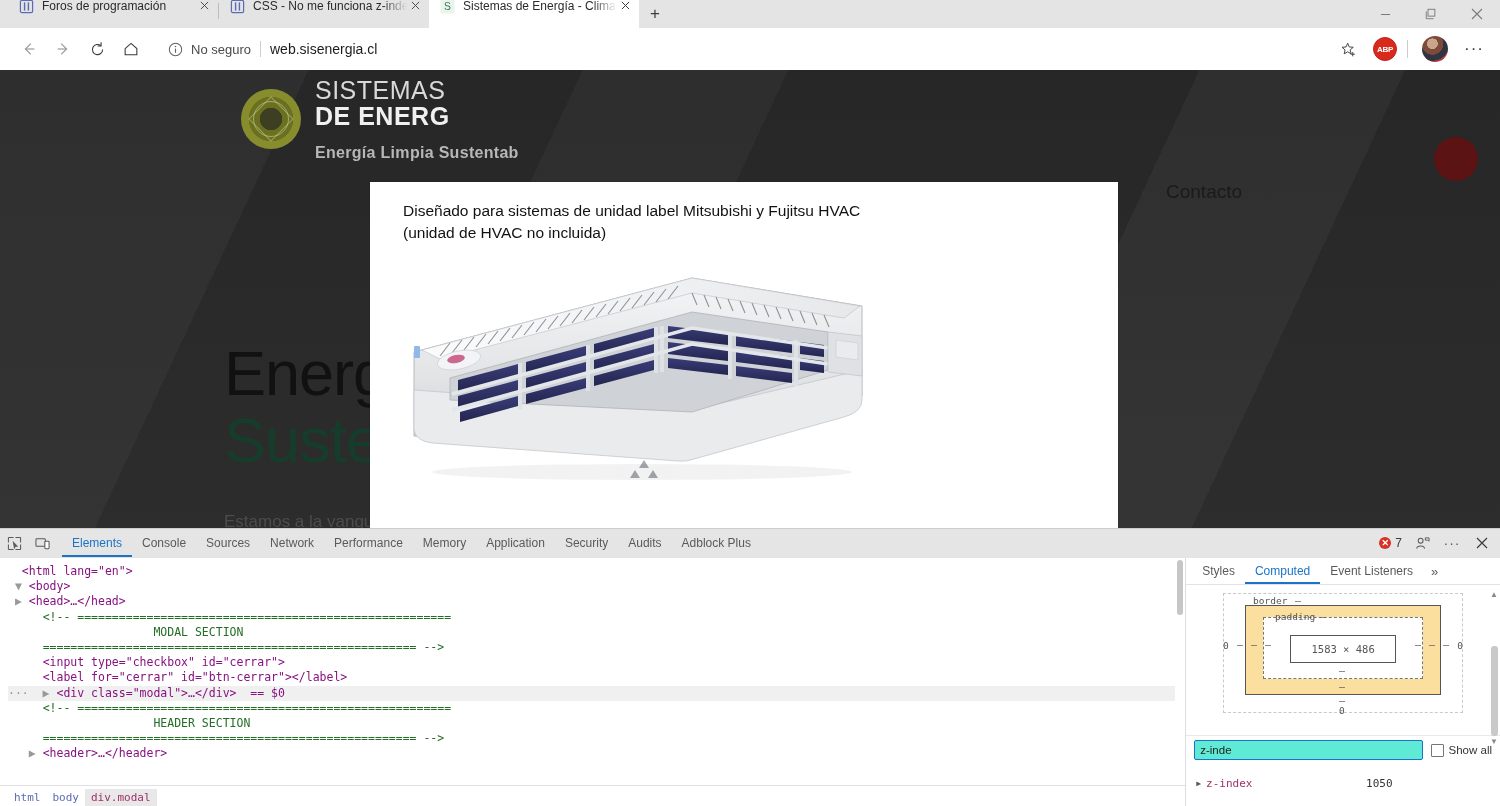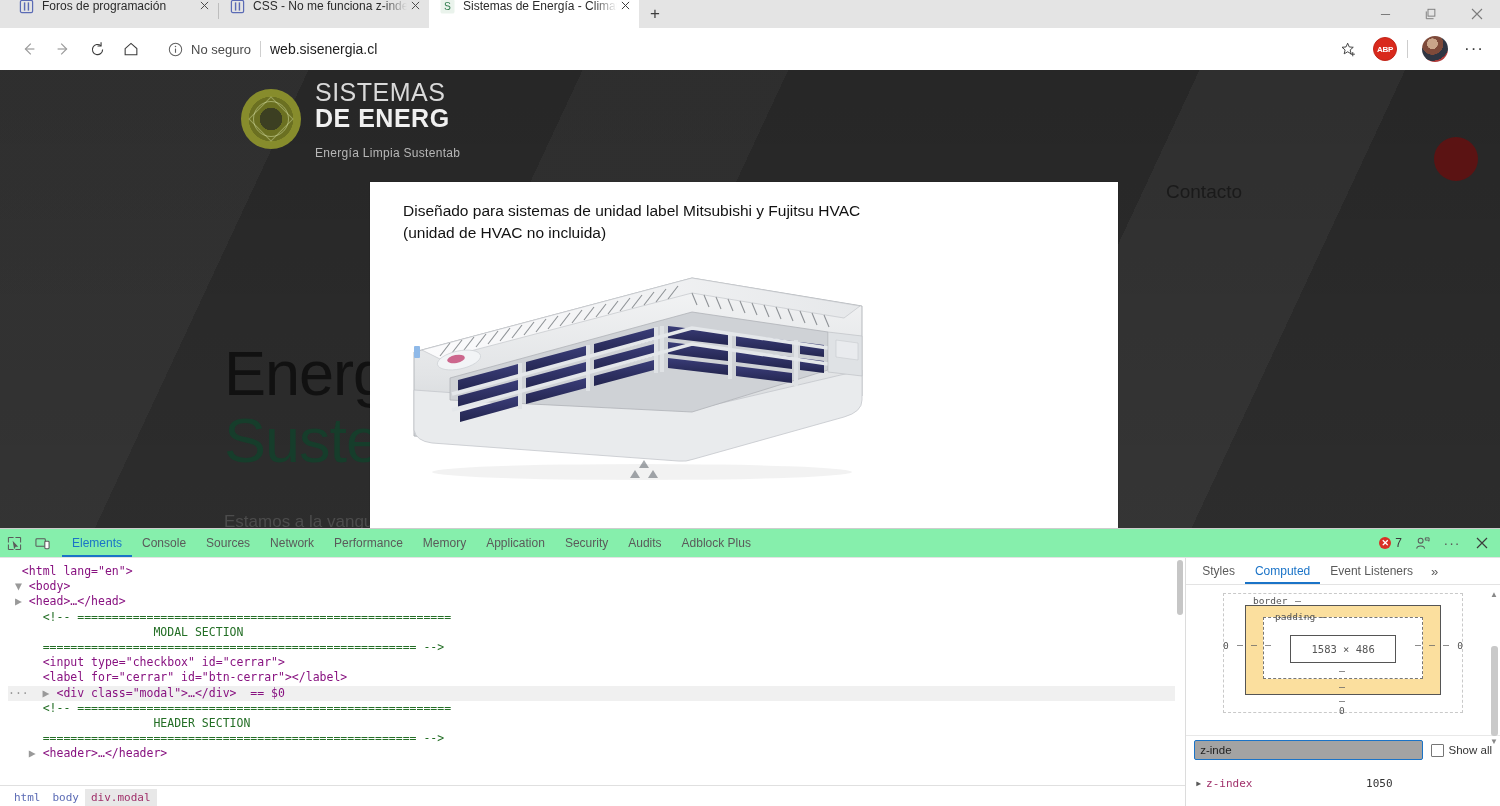--- a/index.html
+++ b/index.html
@@ -65,41 +65,41 @@
   .logo-mark{width:60px;height:60px;border-radius:50%;flex:0 0 60px;
     background:radial-gradient(circle at 50% 50%, #3c3f22 0 26%, #6b7021 27% 52%, #878c2c 53% 72%, #4f5418 73% 100%);
     position:relative;}
   .logo-mark::before{content:"";position:absolute;left:50%;top:50%;transform:translate(-50%,-50%);
     width:34px;height:34px;border-radius:50%;border:1px solid rgba(210,220,160,.55);}
   .logo-mark::after{content:"";position:absolute;left:50%;top:50%;transform:translate(-50%,-50%) rotate(45deg);
     width:30px;height:30px;border:1px solid rgba(210,220,160,.45);}
   .logo-text{margin-left:14px;line-height:1;}
   .logo-l1{font-size:25px;color:#d9d9d9;letter-spacing:.5px;font-weight:300;}
   .logo-l2{font-size:25px;color:#f0f0f0;letter-spacing:.5px;font-weight:600;margin-top:1px;}
-  .logo-l3{font-size:12px;color:#b7b7b7;letter-spacing:.3px;margin-top:16px;}
+  .logo-l3{font-size:16px;color:#b7b7b7;letter-spacing:.3px;margin-top:16px;font-weight:bold;}
   .nav-contacto{position:absolute;left:1166px;top:111px;font-size:19px;color:#1a1a1a;}
   .red-dot{position:absolute;left:1434px;top:67px;width:44px;height:44px;border-radius:50%;background:#5b1313;}
 
   .hero{position:absolute;left:224px;top:270px;}
   .hero h1{margin:0;font-size:63px;font-weight:300;color:#111;line-height:1.06;letter-spacing:-1px;}
   .hero h1 .green{color:#163d2b;display:block;}
   .hero p{margin:38px 0 0 0;font-size:17px;color:#4c4c4c;font-weight:300;}
 
   
   .modal{
     position:absolute;left:370px;top:112px;width:748px;height:375px;
     background:#ffffff;overflow:hidden;box-shadow:0 0 0 1px rgba(0,0,0,.06);
   }
   .modal-inner{position:relative;width:100%;height:100%;}
   .modal-caption{position:absolute;left:33px;top:18px;width:460px;font-size:15.5px;color:#121212;line-height:1.42;}
   .ac-unit{position:absolute;left:22px;top:78px;width:500px;height:255px;}
 
   
   .devtools{position:absolute;left:0;top:528px;width:1500px;height:278px;background:#ffffff;border-top:1px solid #cdcdcd;}
-  .dt-toolbar{height:28px;display:flex;align-items:center;border-bottom:1px solid #e3e3e3;background:#86efac;position:relative;}
+  .dt-toolbar{height:28px;display:flex;align-items:center;border-bottom:1px solid #e3e3e3;background:#e5e5e5;position:relative;}
   .dt-iconbtn{width:28px;height:28px;display:flex;align-items:center;justify-content:center;color:#5a5a5a;}
   .dt-tabs{display:flex;align-items:center;height:28px;margin-left:6px;}
   .dt-tab{font-size:12px;color:#5a5a5a;padding:0 10px;height:28px;line-height:28px;white-space:nowrap;}
   .dt-tab.active{color:#1a73c7;box-shadow:inset 0 -2px 0 #1a73c7;}
   .dt-right{position:absolute;right:4px;top:0;height:28px;display:flex;align-items:center;gap:2px;}
   .err-badge{display:flex;align-items:center;gap:4px;font-size:12px;color:#3c3c3c;padding:0 4px;}
   .err-circle{width:12px;height:12px;border-radius:50%;background:#d93025;color:#fff;font-size:9px;line-height:12px;text-align:center;font-weight:bold;}
 
   .dt-body{display:flex;height:250px;}
   .dt-elements{width:1186px;position:relative;background:#fff;overflow:hidden;}
@@ -125,21 +125,21 @@
   .bm-margin{position:absolute;inset:0;border:1px dashed #c9c9c9;}
   .bm-border{position:absolute;left:22px;top:12px;right:22px;bottom:18px;border:1px solid #555;background:#fbdf9e;}
   .bm-padding{position:absolute;left:40px;top:24px;right:40px;bottom:34px;border:1px dashed #777;background:#fff;}
   .bm-content{position:absolute;left:50%;top:42px;transform:translateX(-50%);width:104px;height:26px;border:1px solid #555;background:#fff;
     display:flex;align-items:center;justify-content:center;font-family:"DejaVu Sans Mono", monospace;font-size:10.5px;color:#555;}
   .bm-lbl{position:absolute;font-size:9.5px;color:#555;font-family:"DejaVu Sans Mono", monospace;}
   .bm-dash{position:absolute;font-size:10px;color:#666;font-family:"DejaVu Sans Mono", monospace;}
   .filter-row{position:absolute;left:0;right:0;bottom:44px;padding:4px 8px;box-sizing:border-box;display:flex;align-items:center;gap:8px;
     border-top:1px solid #e8e8e8;}
   .filter-input{flex:1;height:20px;border:1px solid #1a73c7;border-radius:2px;font-size:11.5px;color:#222;padding:0 5px;box-sizing:border-box;
-    font-family:"Liberation Sans",sans-serif;outline:none;background:#a3a3a3;}
+    font-family:"Liberation Sans",sans-serif;outline:none;background:#5eead4;}
   .showall{display:flex;align-items:center;gap:5px;font-size:11.5px;color:#333;}
   .cb{width:11px;height:11px;border:1px solid #767676;background:#fff;border-radius:1px;}
   .prop-row{position:absolute;left:0;right:0;bottom:16px;height:18px;display:flex;align-items:center;padding-left:10px;
     font-family:"DejaVu Sans Mono", monospace;font-size:11px;}
   .prop-arrow{color:#5a5a5a;font-size:8px;margin-right:5px;}
   .prop-name{color:#a0306a;width:160px;}
   .prop-val{color:#333;}
   .sb-scroll{position:absolute;right:1px;top:30px;width:9px;bottom:0;}
   .sb-thumb{position:absolute;right:1px;top:58px;width:7px;height:90px;background:#c9c9c9;border-radius:3px;}
   .sb-arrow{position:absolute;right:1px;font-size:8px;color:#888;}

